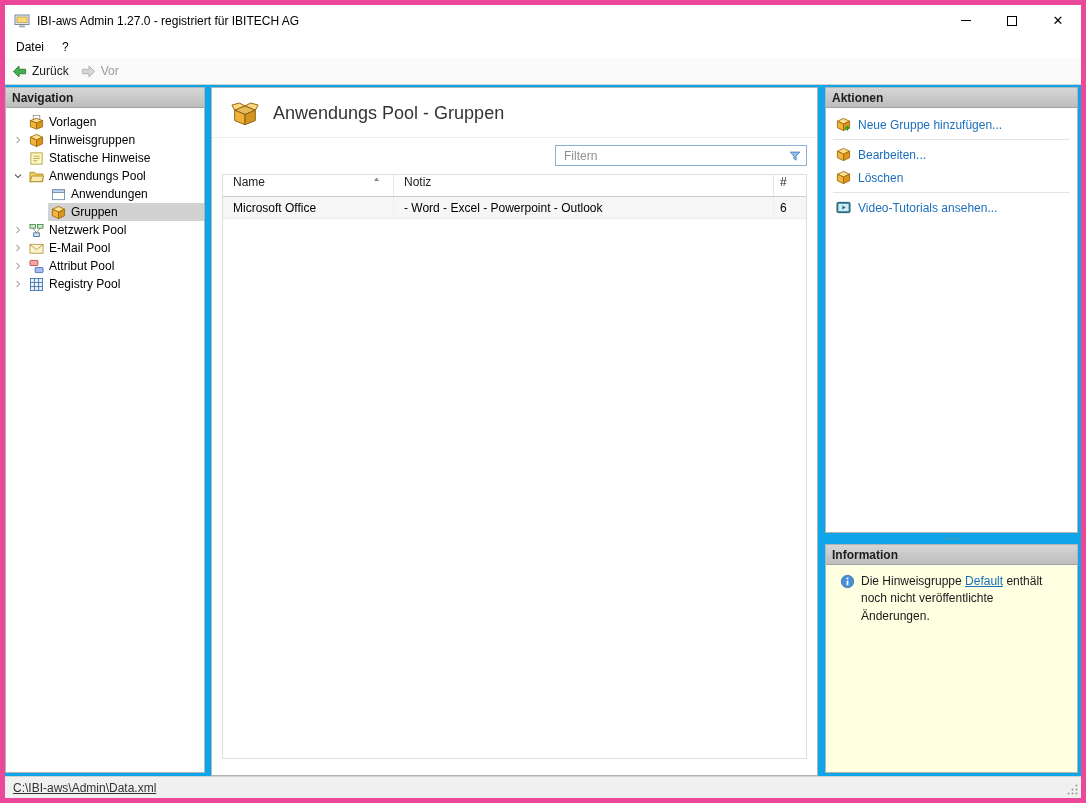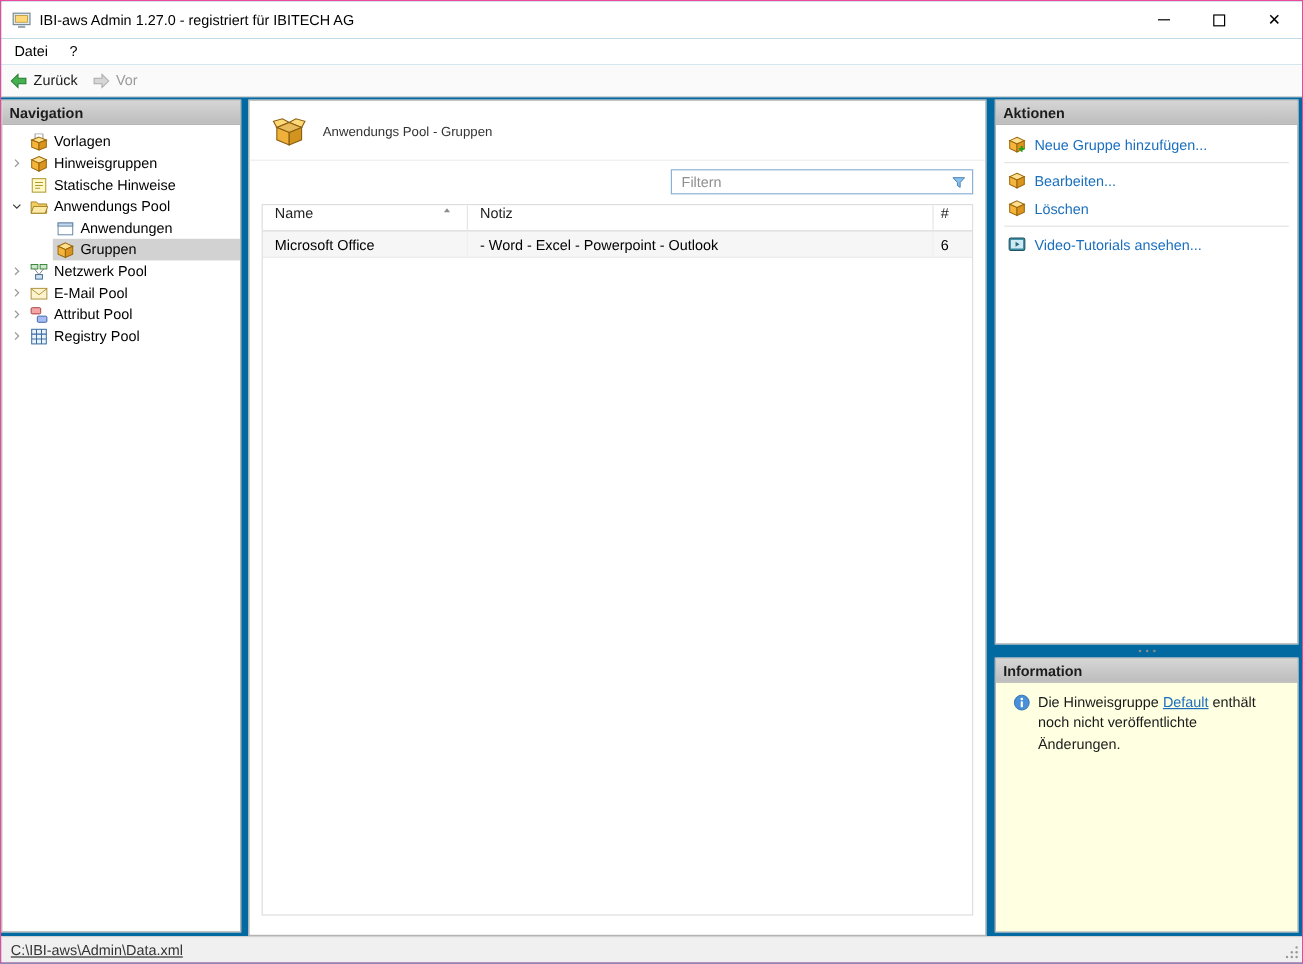--- a/index.html
+++ b/index.html
@@ -2,21 +2,21 @@
 <html><head>
 <meta charset="utf-8">
 <style>
   * { box-sizing: border-box; }
   html,body { margin:0; padding:0; }
   body {
     width:1086px; height:803px; overflow:hidden;
     font-family:"Liberation Sans","DejaVu Sans",sans-serif;
     font-size:12px; color:#000; background:#f0f0f0;
   }
-  .window { width:1086px; height:803px; border:1px solid #ec4899; position:relative; background:#0369a1; }
+  .window { width:1086px; height:803px; border:5px solid #ec4899; position:relative; background:#0ea5e9; }
 
   
   .titlebar { height:31px; background:#ffffff; display:flex; align-items:center; }
   .app-icon { width:16px; height:16px; margin:0 7px 0 9px; flex:none; }
   .title-text { font-size:12px; color:#000; }
   .win-controls { margin-left:auto; display:flex; height:100%; }
   .win-btn { width:46px; height:100%; display:flex; align-items:center; justify-content:center; cursor:default; }
   .min-glyph { width:10px; height:0; border-bottom:1px solid #000; display:block; }
   .max-glyph { width:10px; height:10px; border:1px solid #000; display:block; }
   .close-glyph { font-size:13px; line-height:1; }
@@ -45,21 +45,21 @@
   .tree-row.child .exp { margin-left:26px; }
   .exp svg { width:12px; height:12px; }
   .row-content { display:flex; align-items:center; gap:5px; padding:0 3px; height:100%; flex:1; }
   .tree-row.sel .row-content { background:#d2d2d2; }
   .ticon { width:15px; height:15px; flex:none; }
 
   
   .main-panel { flex:1; margin:0 7px 0 6px; }
   .main-head { display:flex; align-items:center; gap:13px; padding:12px 10px 10px 18px; border-bottom:1px solid #ededed; }
   .main-head .big-icon { width:30px; height:27px; flex:none; }
-  .main-title { font-size:11px; color:#333; }
+  .main-title { font-size:18px; color:#333; }
   .filter-row { display:flex; justify-content:flex-end; padding:7px 10px 8px 0; }
   .filter-box { width:252px; height:21px; border:1px solid #8ab2d8; background:#fff; display:flex; align-items:center; }
   .filter-box input { flex:1; min-width:0; border:none; outline:none; padding:0 8px; font:inherit; color:#333; background:transparent; }
   .filter-box input::placeholder { color:#8f8f8f; }
   .funnel { width:14px; height:14px; margin-right:4px; flex:none; }
   .table-box { margin:0 10px 16px 10px; border:1px solid #dedede; flex:1; display:flex; flex-direction:column; overflow:hidden; background:#fff; }
   .thead { display:flex; height:22px; flex:none; align-items:stretch; border-bottom:1px solid #cfcfcf; color:#222; }
   .th { display:flex; padding:0 10px; }
   .th-name { width:171px; flex:none; border-right:1px solid #e6e6e6; }
   .th-notiz { flex:1; border-right:1px solid #e6e6e6; }

